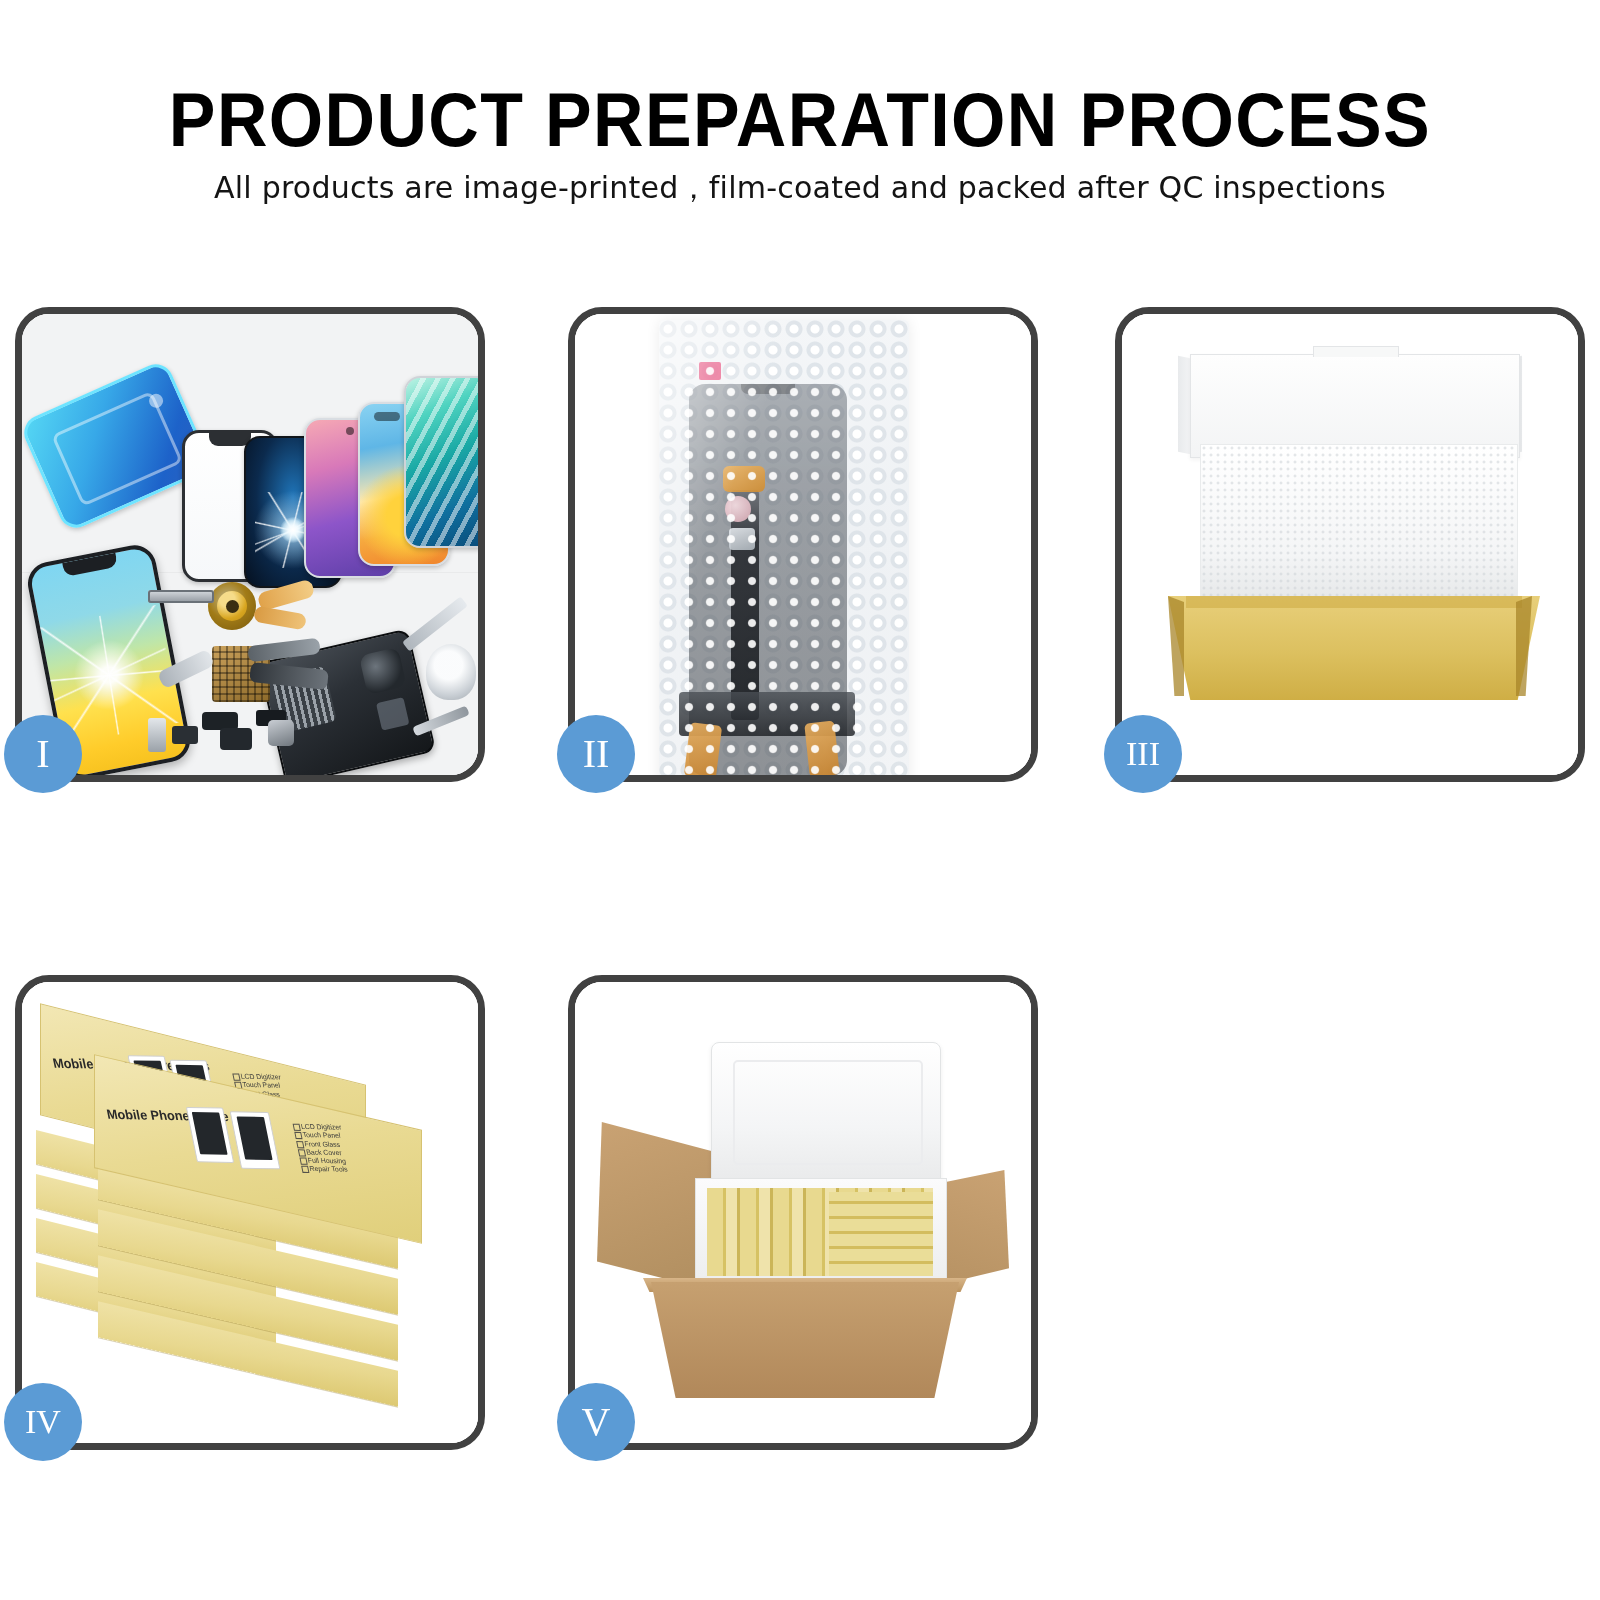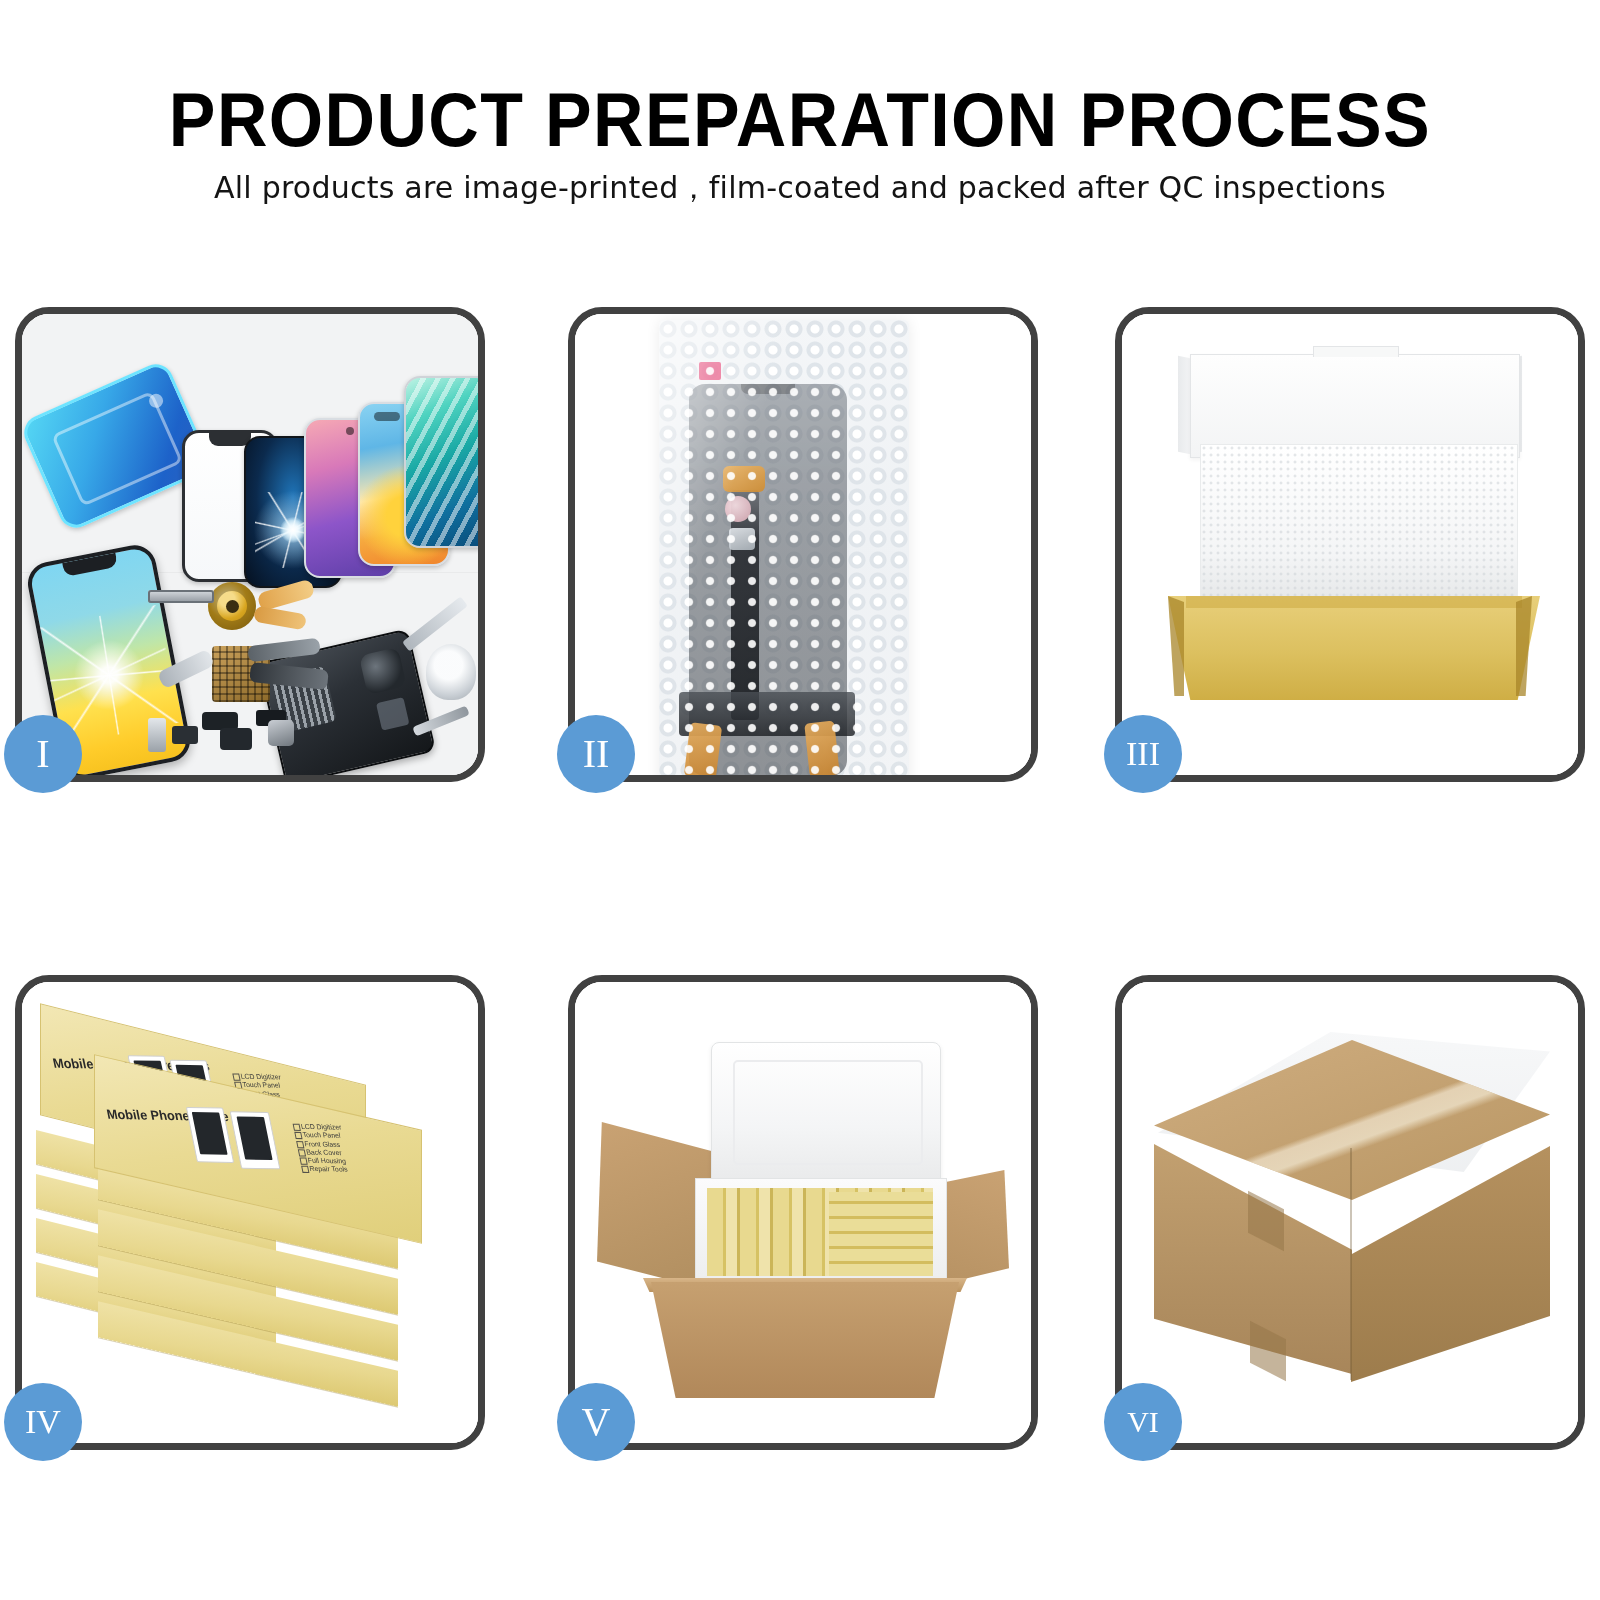--- a/index.html
+++ b/index.html
@@ -730,28 +730,14 @@
       <div class="c5-inner">
         <div class="c5-bars"></div>
         <div class="c5-bars2"></div>
       </div>
       <div class="c5-rim"></div>
       <div class="c5-body"></div>
     </div>
     <div class="badge">V</div>
   </div>
 
-  <div class="panel p6">
-    <div class="photo">
-      <div class="c6"></div>
-      <div class="c6-shadow"></div>
-      <div class="c6-top"></div>
-      <div class="c6-topTape"></div>
-      <div class="c6-left"></div>
-      <div class="c6-right"></div>
-      <div class="c6-seam"></div>
-      <div class="c6-tape1"></div>
-      <div class="c6-tape2"></div>
-    </div>
-    <div class="badge xwide">VI</div>
-  </div>
 
 </div>
 
 </body></html>

